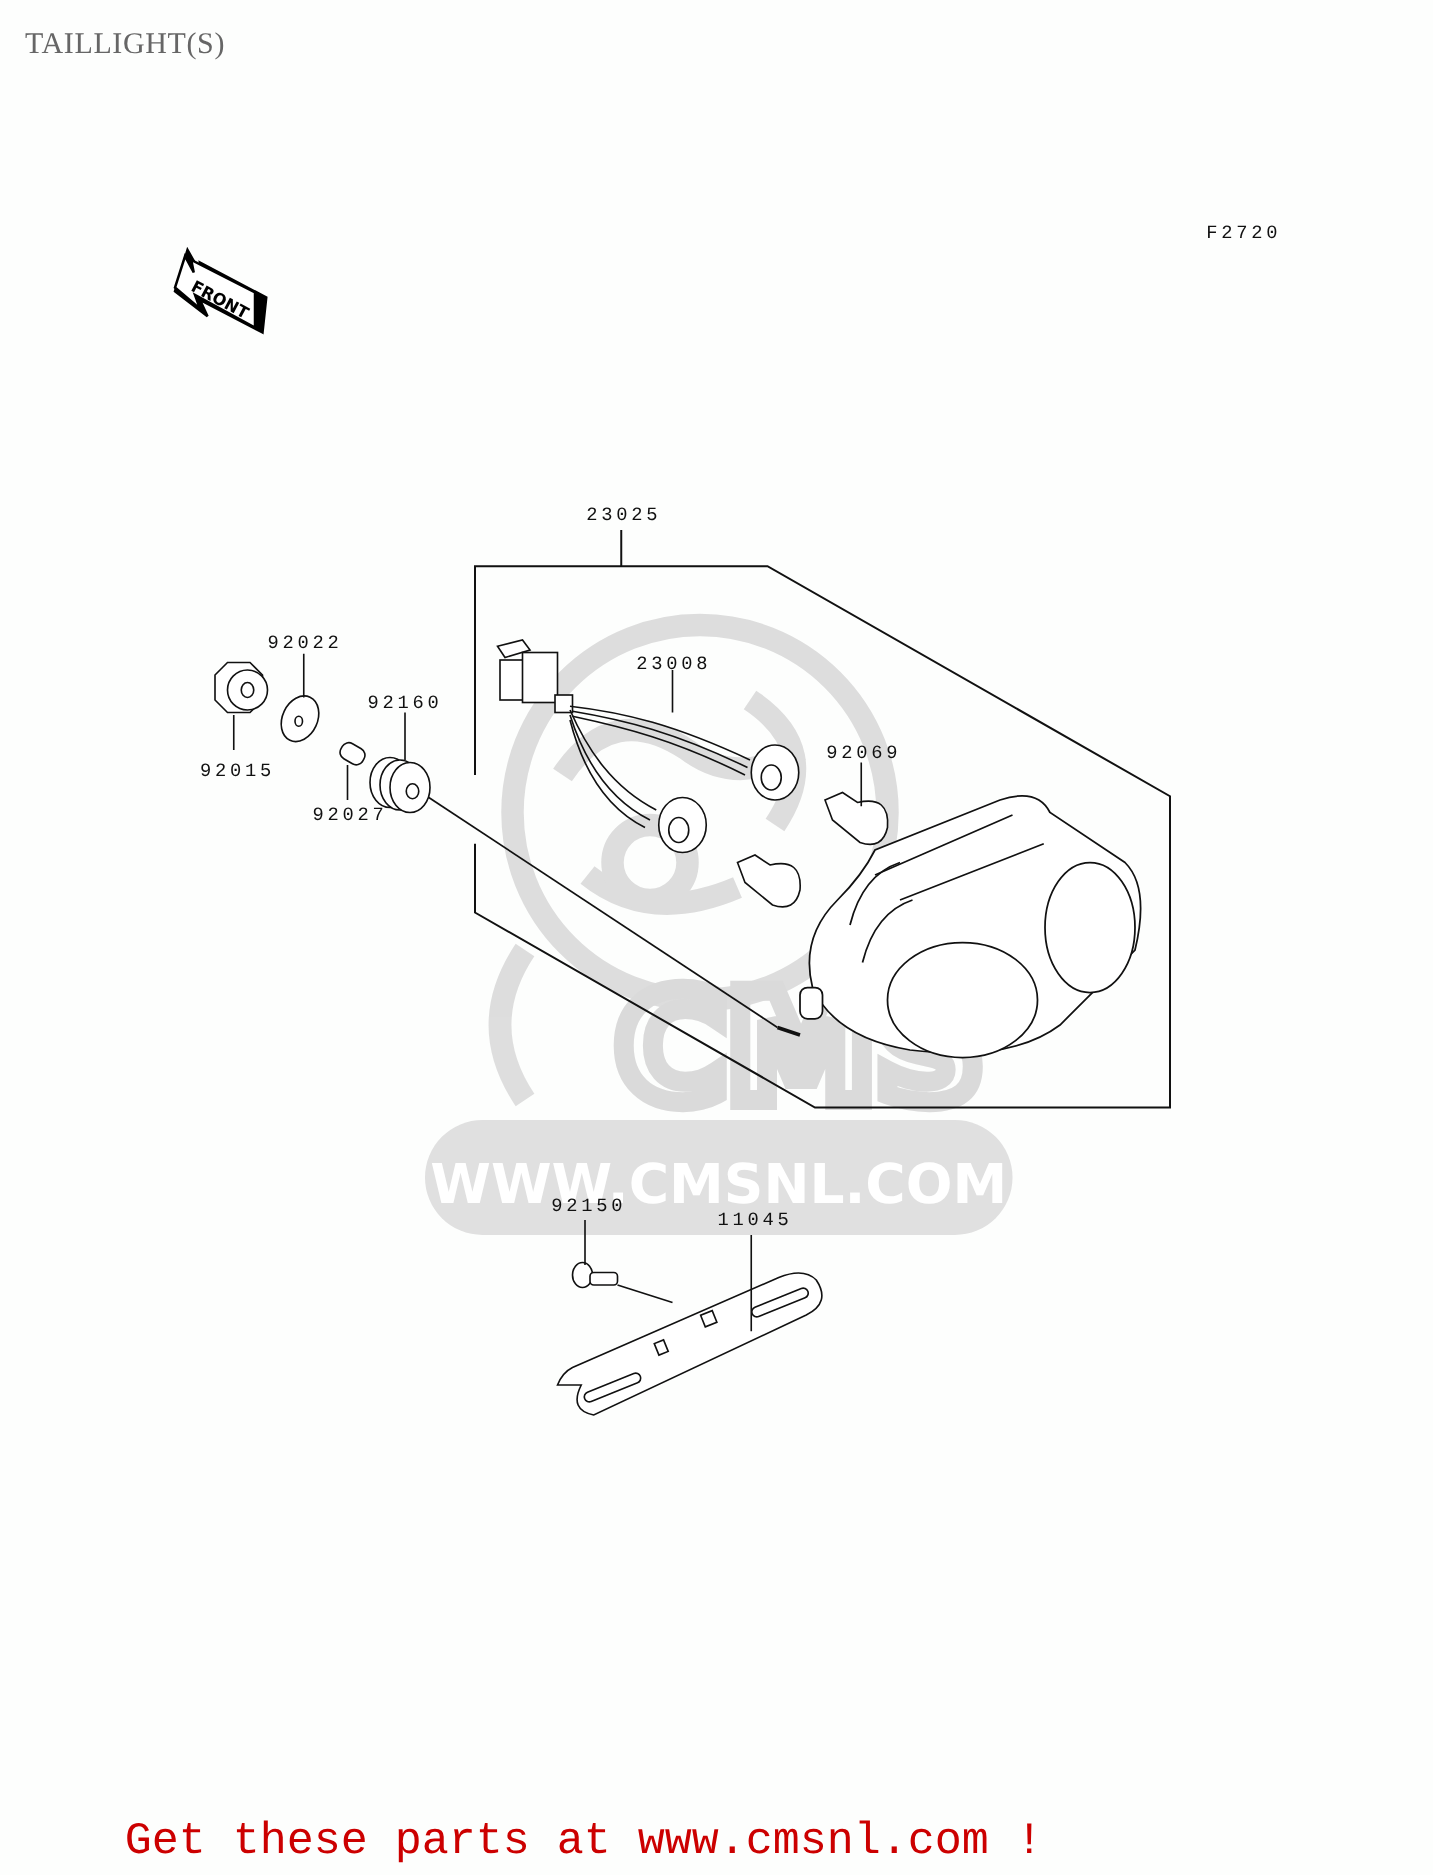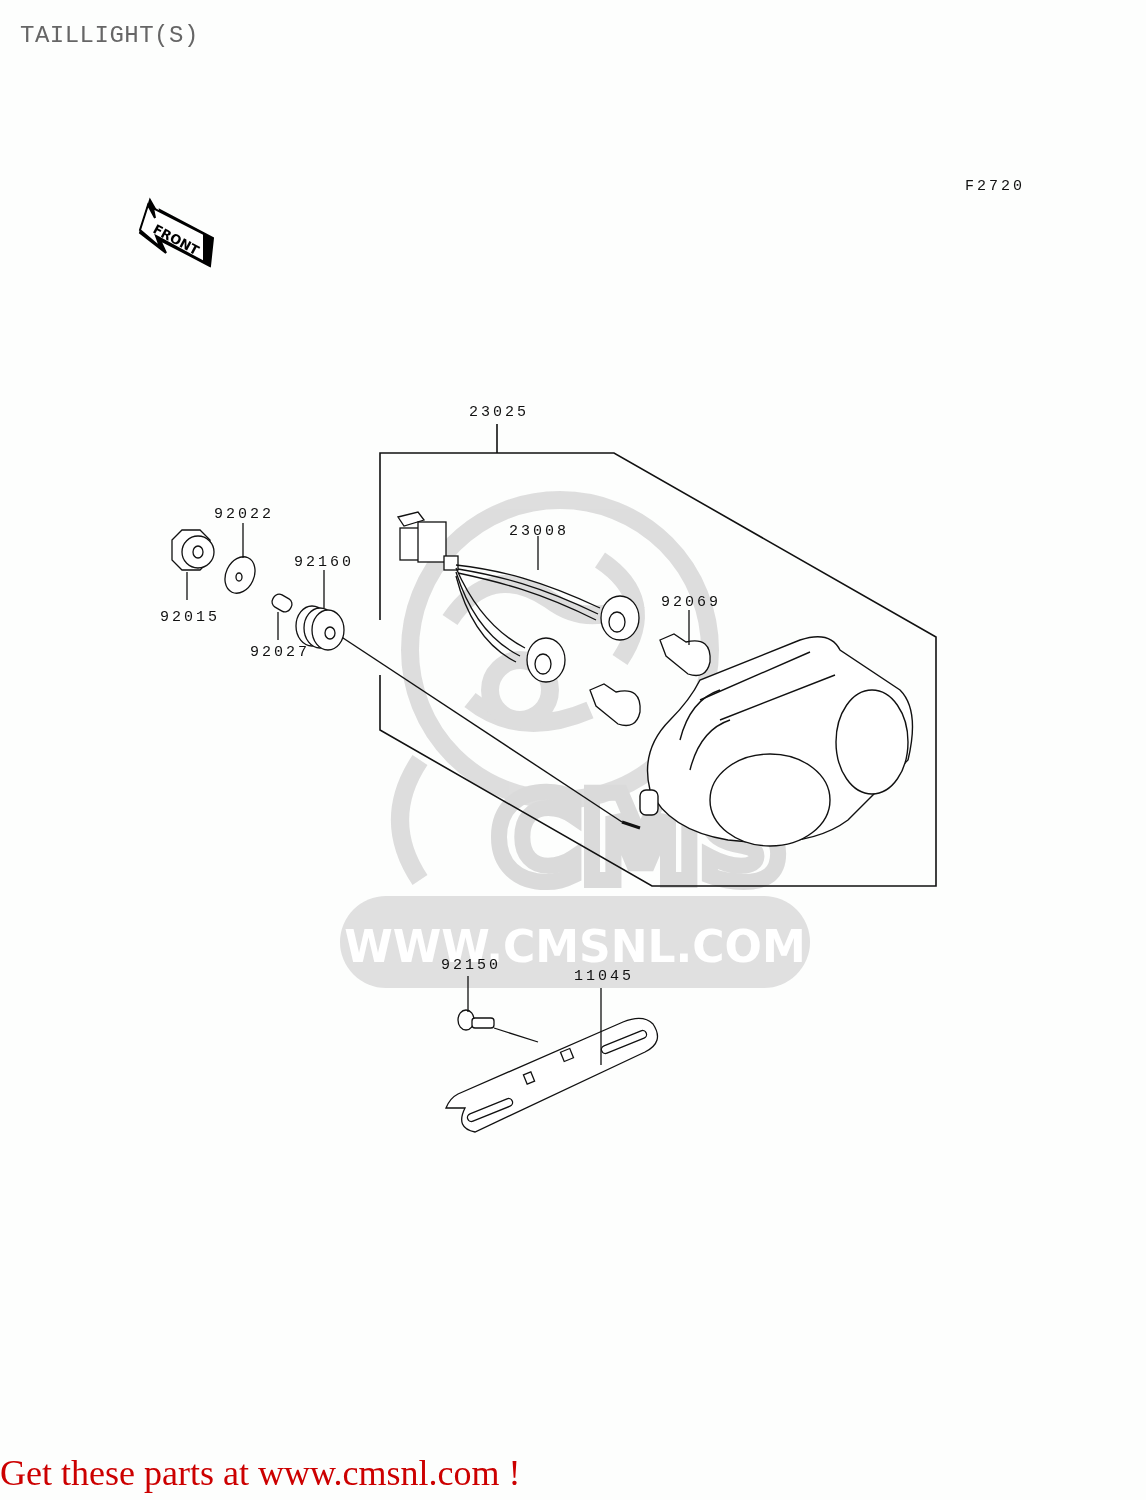--- a/index.html
+++ b/index.html
@@ -1,18 +1,18 @@
 <!DOCTYPE html>
 <html><head>
 <meta charset="utf-8">
 <style>
   html, body { margin: 0; padding: 0; background: #fdfefd; }
   body { width: 1146px; height: 1500px; position: relative; overflow: hidden; font-family: "DejaVu Sans", sans-serif; }
-  .title { position: absolute; left: 20px; top: 22px; font-size: 24px; color: #666666; letter-spacing: 0.5px; font-family: Liberation Mono, monospace; }
-  .footer { position: absolute; left: 0; width: 934px; top: 1452px; font-size: 36px; color: #cc0000; font-family: Liberation Serif, serif; }
+  .title { position: absolute; left: 20px; top: 22px; font-size: 24px; color: #666666; letter-spacing: 0.5px; font-family: Liberation Serif, serif; }
+  .footer { position: absolute; left: 0; width: 934px; top: 1452px; text-align: center; font-size: 36px; color: #cc0000; font-family: Liberation Mono, monospace; }
   svg.diagram { position: absolute; left: 0; top: 0; }
   .pn { font-family: "Liberation Mono", "DejaVu Sans Mono", monospace; font-size: 15px; fill: #111; letter-spacing: 3px; }
   .wm-text { font-family: "DejaVu Sans", sans-serif; font-weight: bold; fill: #ffffff; }
 </style>
 </head>
 <body>
 
 <div class="title">TAILLIGHT(S)</div>
 
 <svg class="diagram" width="1146" height="1500" viewBox="0 0 1146 1500" xmlns="http://www.w3.org/2000/svg">

